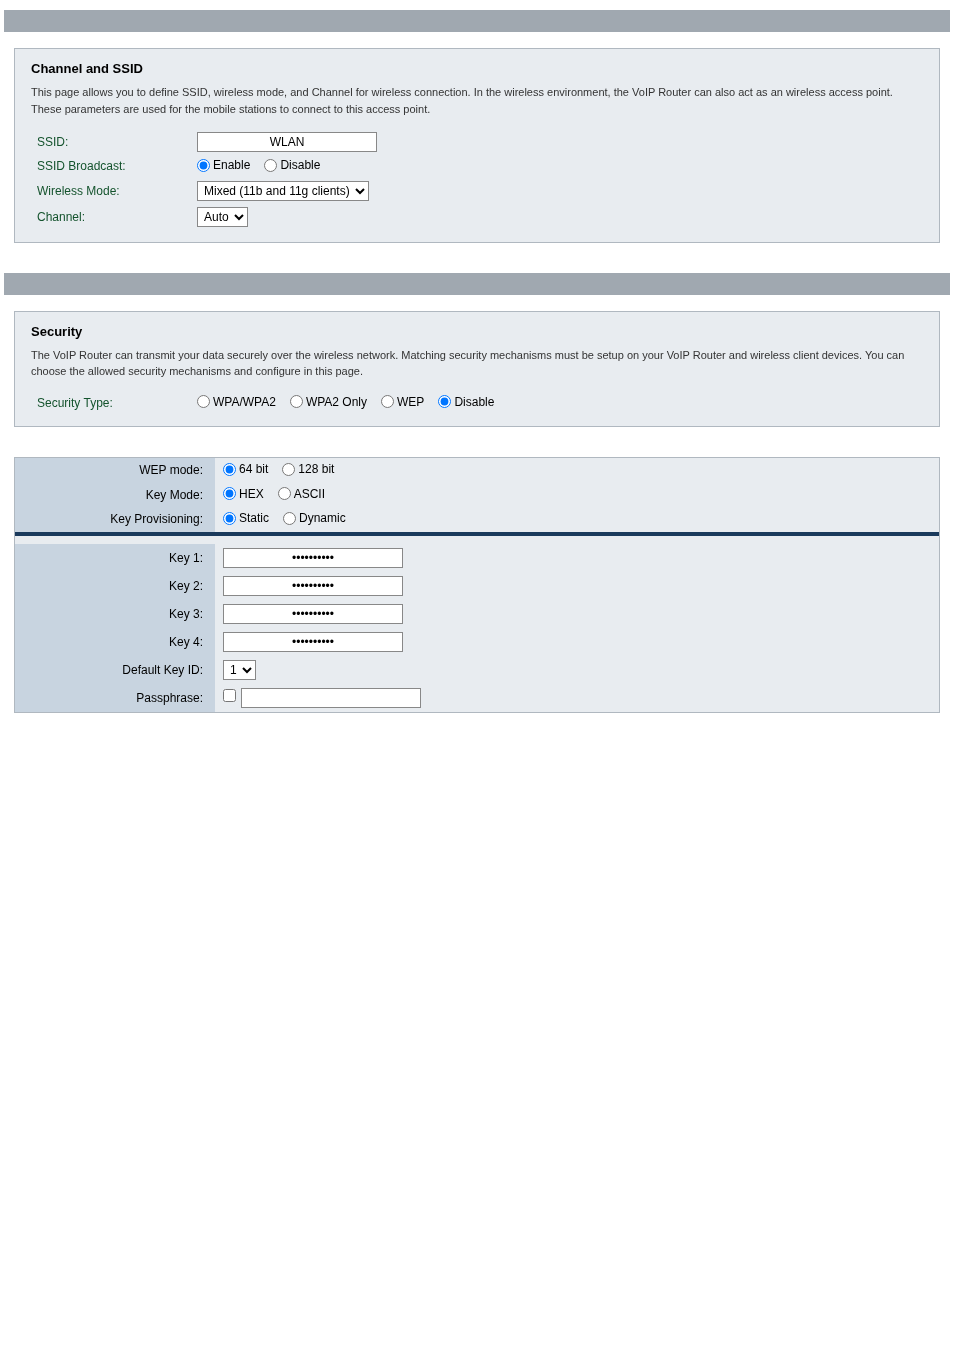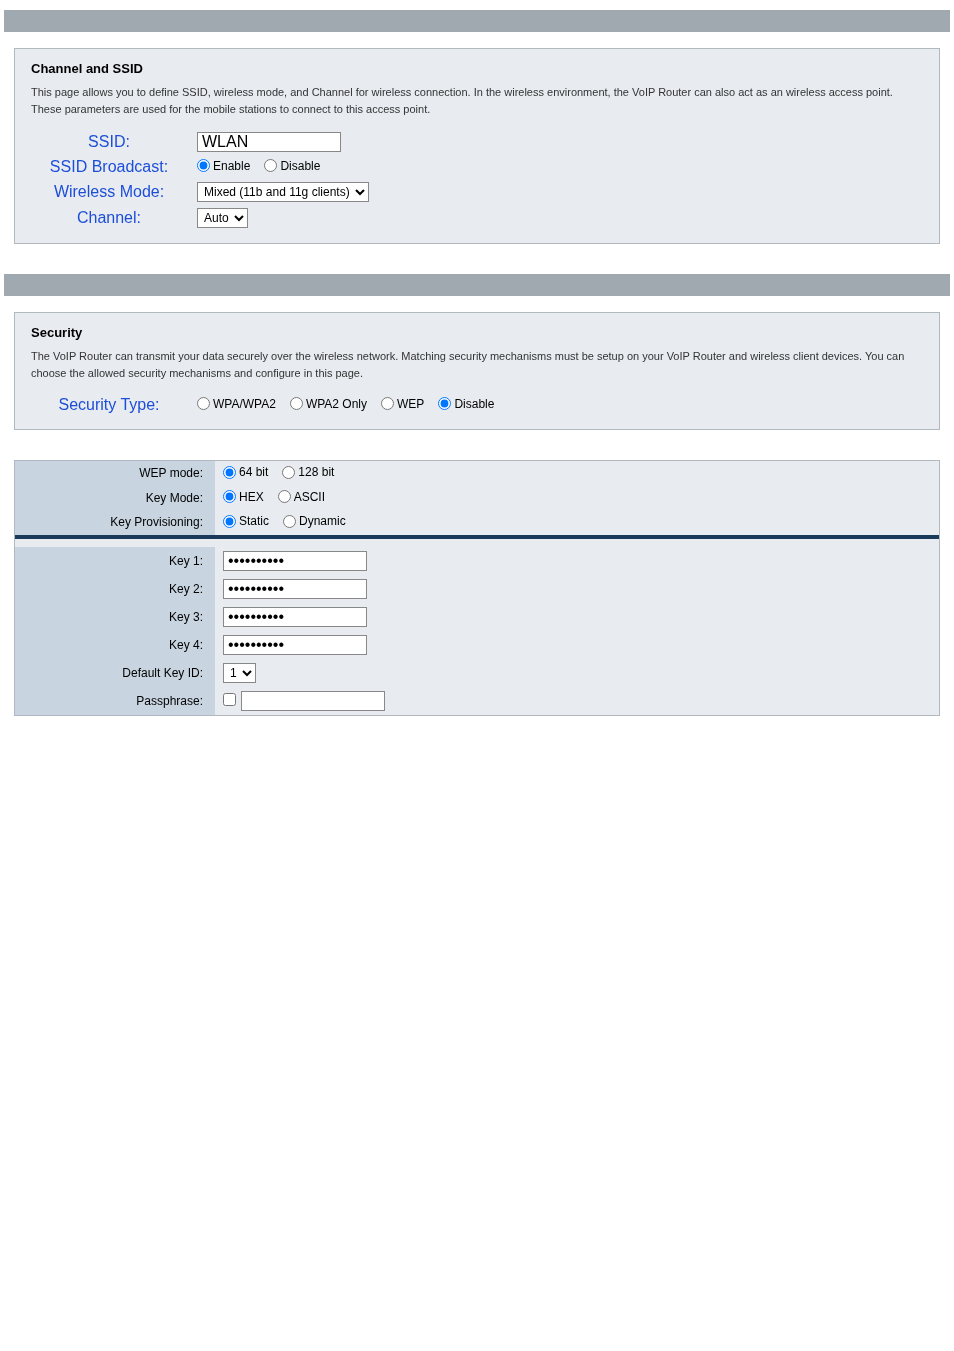--- a/index.html
+++ b/index.html
@@ -50,38 +50,39 @@
       width: 100%;
       border-collapse: collapse;
     }
 
     .form-table tr td {
       padding: 3px 6px;
       vertical-align: middle;
     }
 
     .form-table td.label {
-      text-align: center;
+      text-align: left;
       width: 160px;
-      font-size: 16px;
+      font-size: 12px;
       padding-right: 10px;
-      color: #1d4ed8;
+      color: #14532d;
     }
 
     .form-table td.value {
       text-align: left;
     }
 
     input[type="text"], input[type="password"] {
       border: 1px solid #888;
       padding: 2px 4px;
-      font-size: 16px;
+      font-size: 12px;
       height: 20px;
-      width: 144px;
+      width: 180px;
       background: #fff;
+      text-align: center;
     }
 
     select {
       border: 1px solid #888;
       padding: 1px 2px;
       font-size: 12px;
       height: 20px;
       background: #fff;
     }
 

